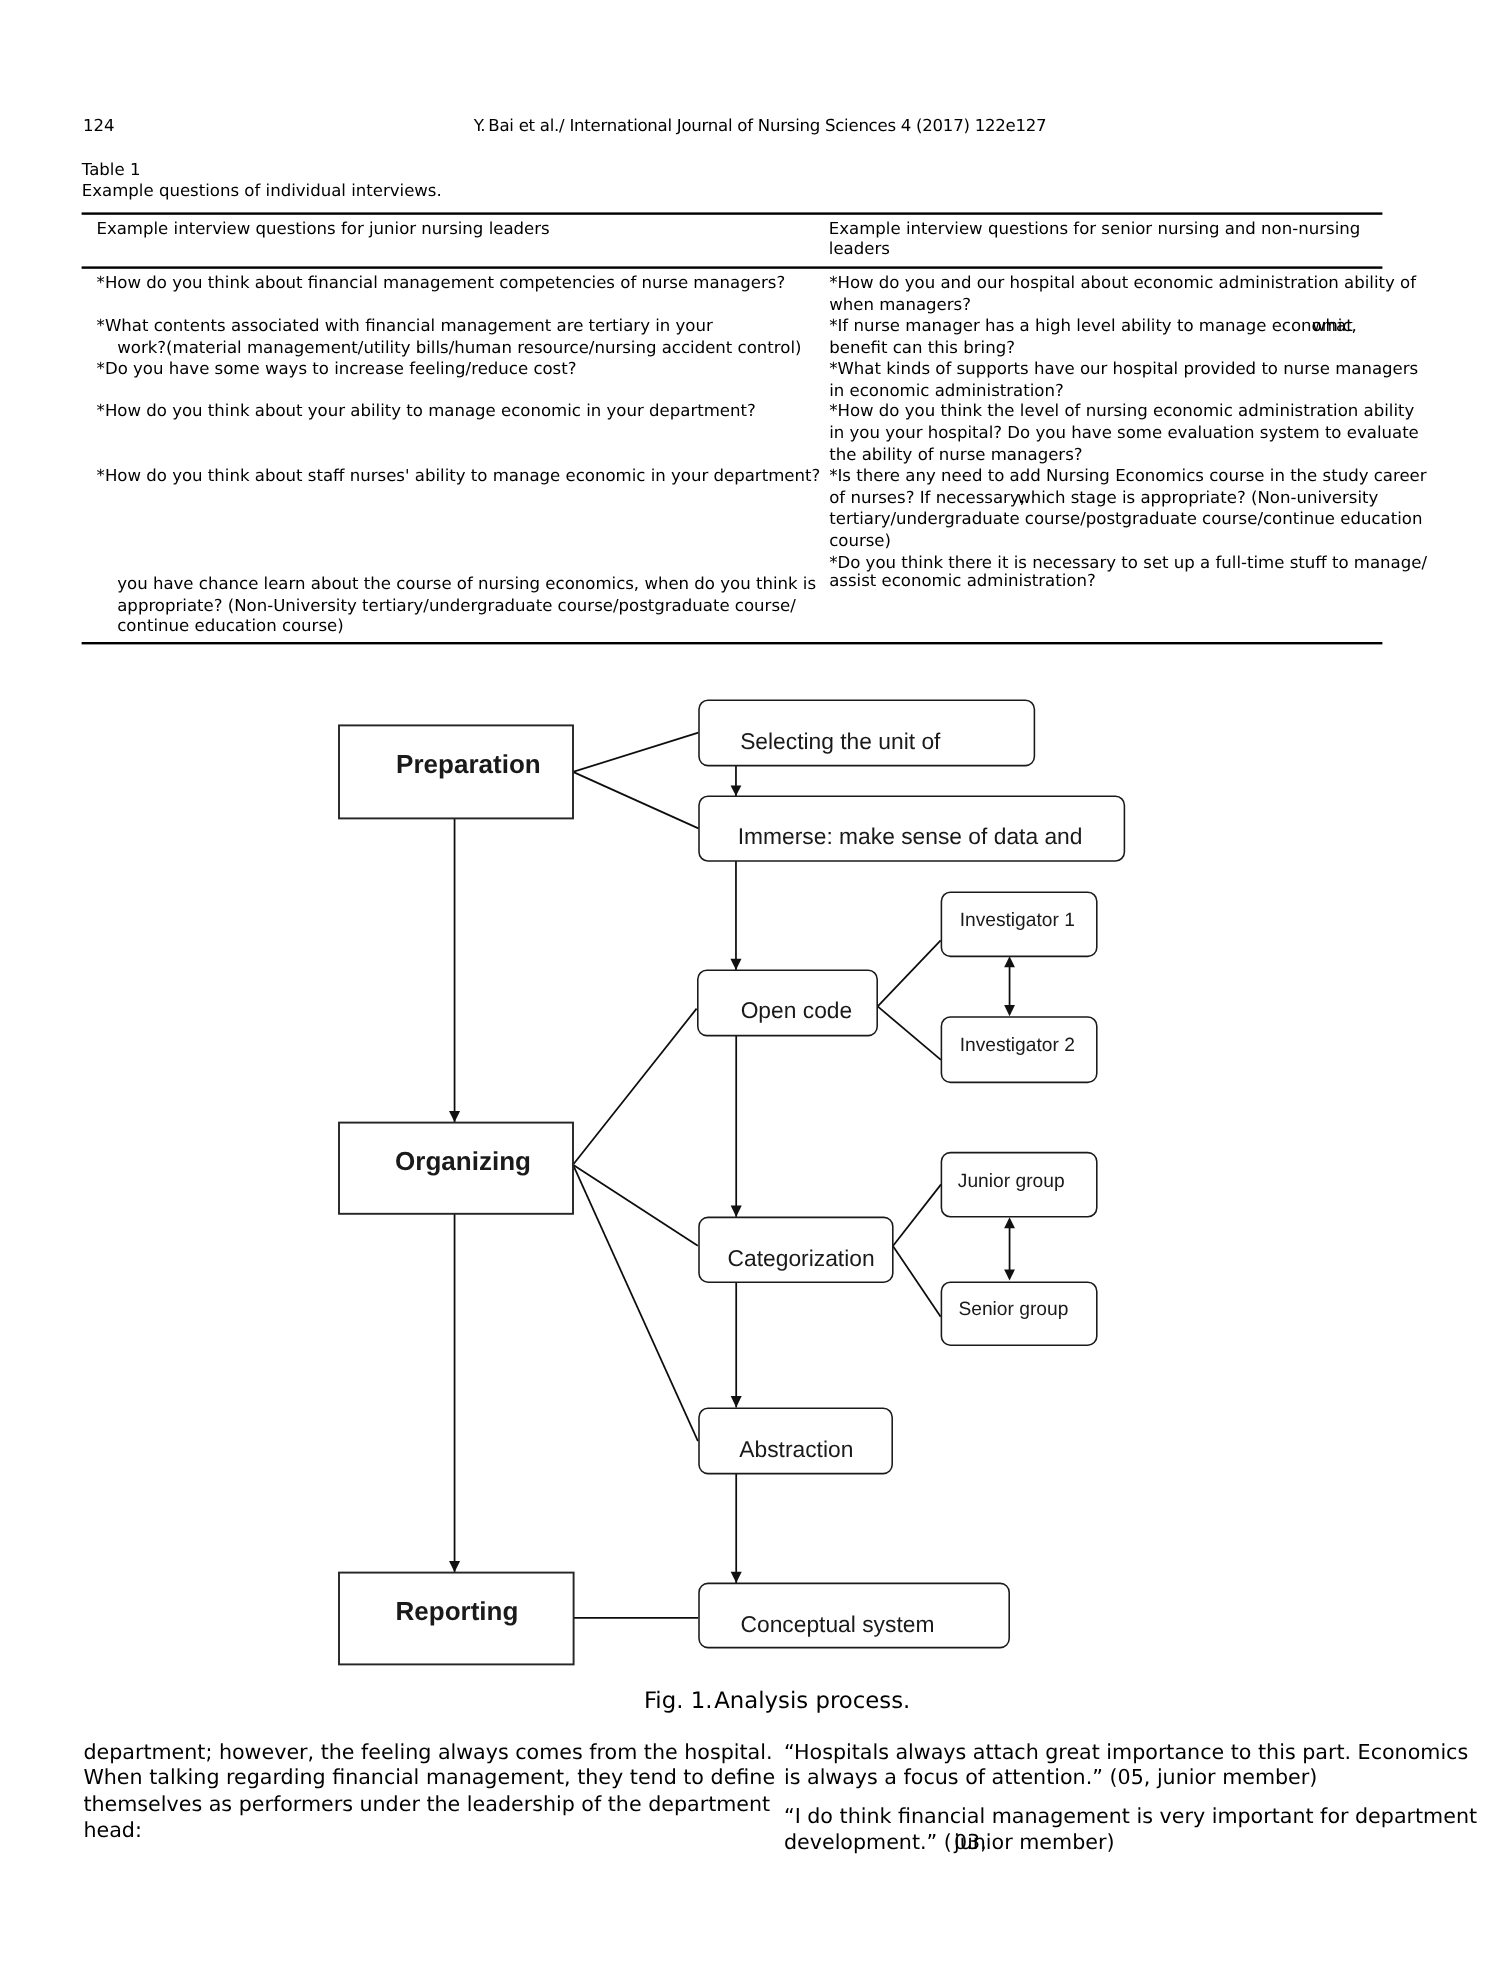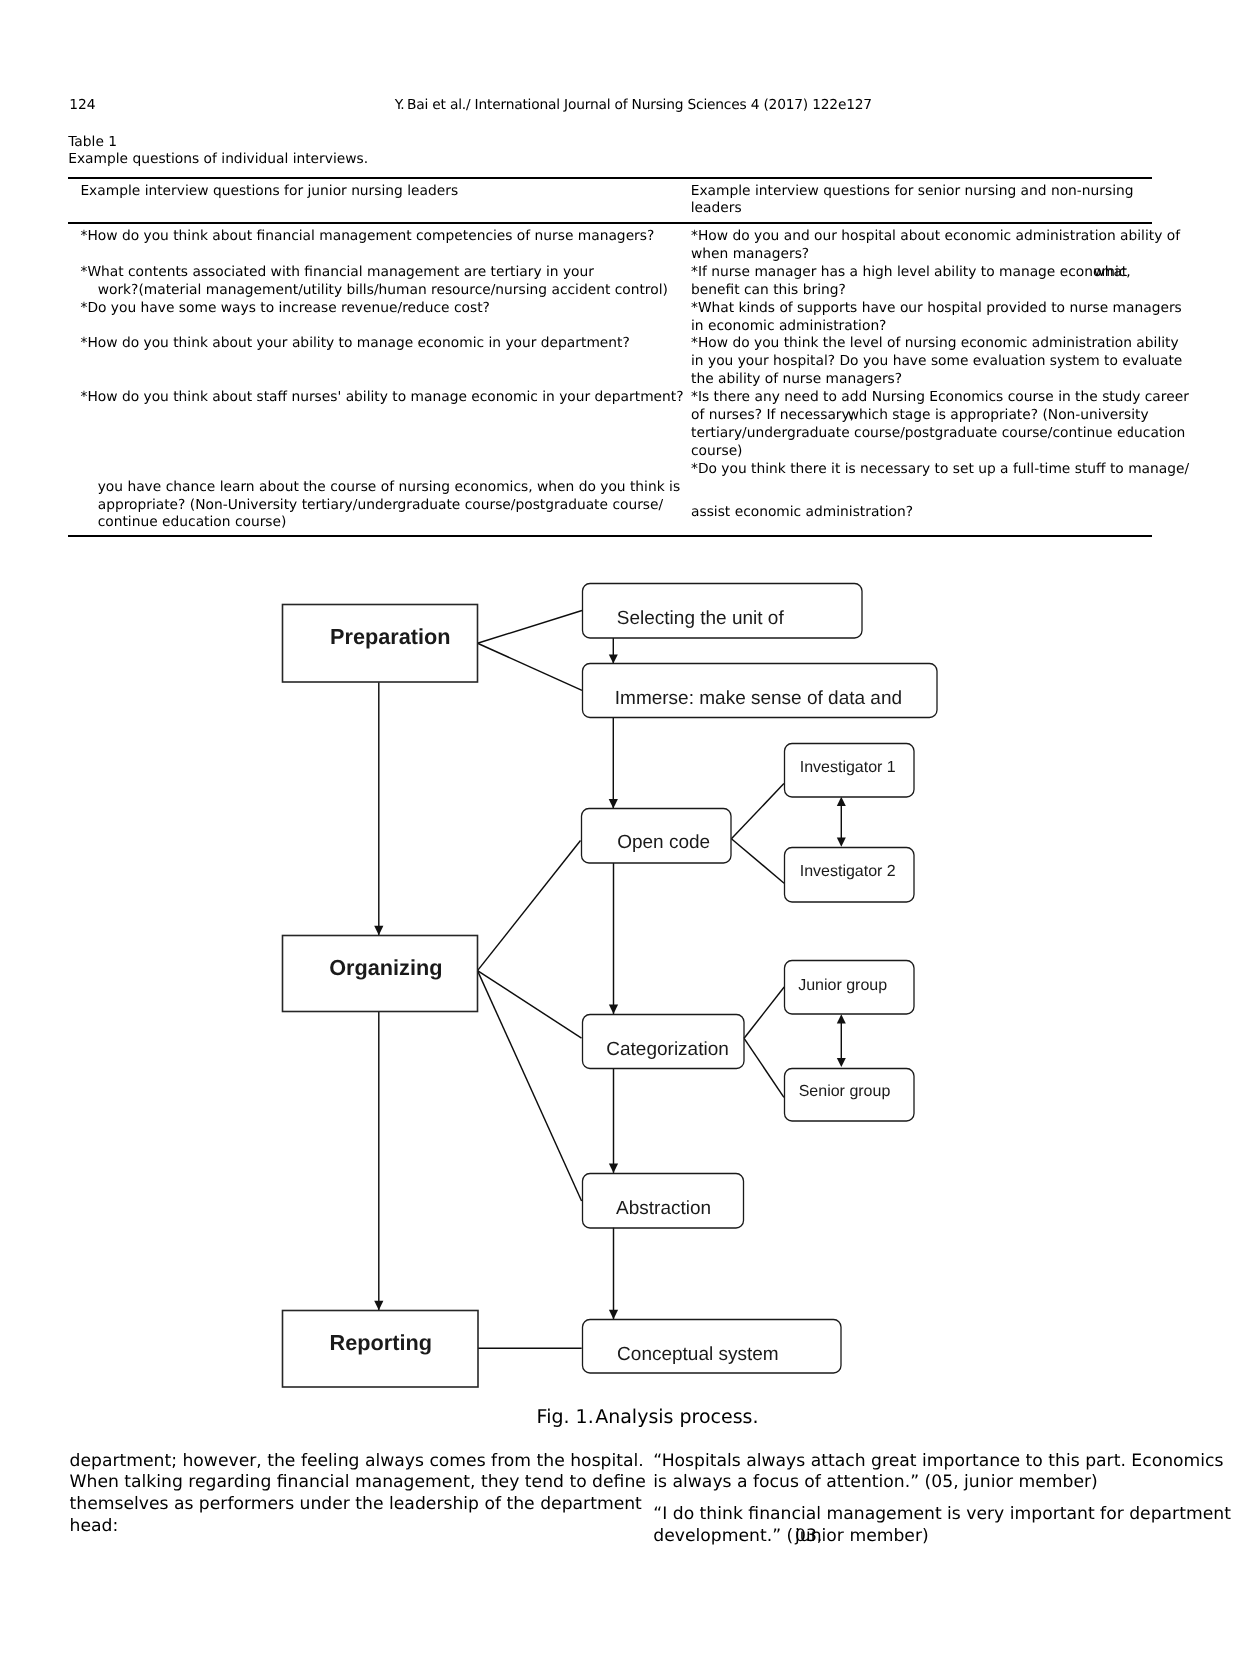--- a/index.html
+++ b/index.html
@@ -29,21 +29,21 @@
 <div class="ln" style="left:68.2px;top:133.5px">Table 1</div>
 <div class="ln" style="left:68.2px;top:151px">Example questions of individual interviews.</div>
 <div class="rule" style="top:176.8px"></div>
 <div class="rule" style="top:221.8px"></div>
 <div class="rule" style="top:534.8px"></div>
 <div class="ln" style="left:80.4px;top:182.9px">Example interview questions for junior nursing leaders</div>
 <div class="ln" style="left:80.5px;top:228px">*How do you think about financial management competencies of nurse managers?</div>
 <div class="ln" style="left:690.7px;top:183.2px;width:460px;white-space:normal;line-height:17.3px">Example interview questions for senior nursing and non-nursing leaders</div>
 <div class="ln" style="left:80.5px;top:263.8px">*What contents associated with financial management are tertiary in your</div>
 <div class="ln" style="left:97.7px;top:281.7px">work?(material management/utility bills/human resource/nursing accident control)</div>
-<div class="ln" style="left:80.5px;top:299.6px">*Do you have some ways to increase revenue/reduce cost?</div>
+<div class="ln" style="left:80.5px;top:299.6px">*Do you have some ways to increase feeling/reduce cost?</div>
 <div class="ln" style="left:80.5px;top:335.4px">*How do you think about your ability to manage economic in your department?</div>
 <div class="ln" style="left:80.5px;top:389.1px">*How do you think about staff nurses' ability to manage economic in your department?</div>
 <div class="ln" style="left:97.7px;top:478.6px">you have chance learn about the course of nursing economics, when do you think is</div>
 <div class="ln" style="left:97.7px;top:496.5px">appropriate? (Non-University tertiary/undergraduate course/postgraduate course/</div>
 <div class="ln" style="left:97.7px;top:514.4px">continue education course)</div>
 <div class="ln" style="left:691px;top:228px">*How do you and our hospital about economic administration ability of</div>
 <div class="ln" style="left:691px;top:245.9px">when managers?</div>
 <div class="ln" style="left:691px;top:263.8px">*If nurse manager has a high level ability to manage economic,</div>
 <div class="ln" style="left:1093.4px;top:263.8px">what</div>
 <div class="ln" style="left:691px;top:281.7px">benefit can this bring?</div>
@@ -51,21 +51,21 @@
 <div class="ln" style="left:691px;top:317.5px">in economic administration?</div>
 <div class="ln" style="left:691px;top:335.4px">*How do you think the level of nursing economic administration ability</div>
 <div class="ln" style="left:691px;top:353.3px">in you your hospital? Do you have some evaluation system to evaluate</div>
 <div class="ln" style="left:691px;top:371.2px">the ability of nurse managers?</div>
 <div class="ln" style="left:691px;top:389.1px">*Is there any need to add Nursing Economics course in the study career</div>
 <div class="ln" style="left:691px;top:407px">of nurses? If necessary,</div>
 <div class="ln" style="left:847.7px;top:407px">which stage is appropriate? (Non-university</div>
 <div class="ln" style="left:691px;top:424.9px">tertiary/undergraduate course/postgraduate course/continue education</div>
 <div class="ln" style="left:691px;top:442.8px">course)</div>
 <div class="ln" style="left:691px;top:460.7px">*Do you think there it is necessary to set up a full-time stuff to manage/</div>
-<div class="ln" style="left:691px;top:504px">assist economic administration?</div>
+<div class="ln" style="left:691px;top:476px">assist economic administration?</div>
 <svg class="fig" viewBox="0 0 1241 1654">
   <g>
         <path class="edge" d="M 477.5 643.25 L 582 610.5"></path>
       </g>
   <g>
         <path class="edge" d="M 477.5 643.25 L 582 690.3"></path>
       </g>
   <g>
         <path class="edge" d="M 613.3 638 L 613.3 663.6"></path>
         <path class="ahead" d="M 613.3 663.4 L 608.8 654.6 L 617.8 654.6 Z"></path>

